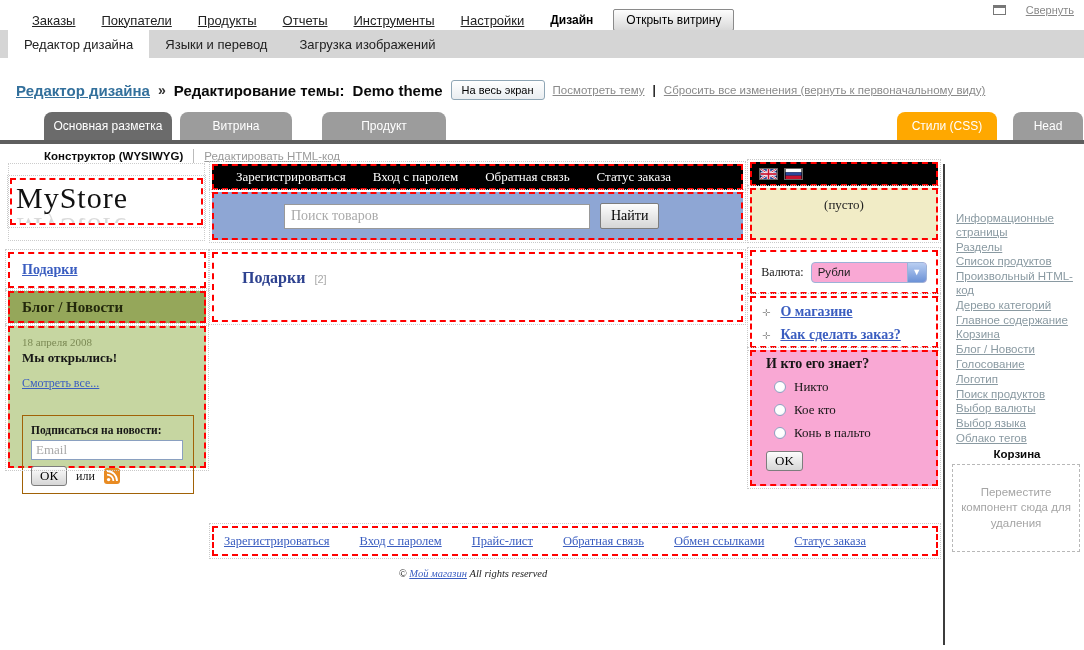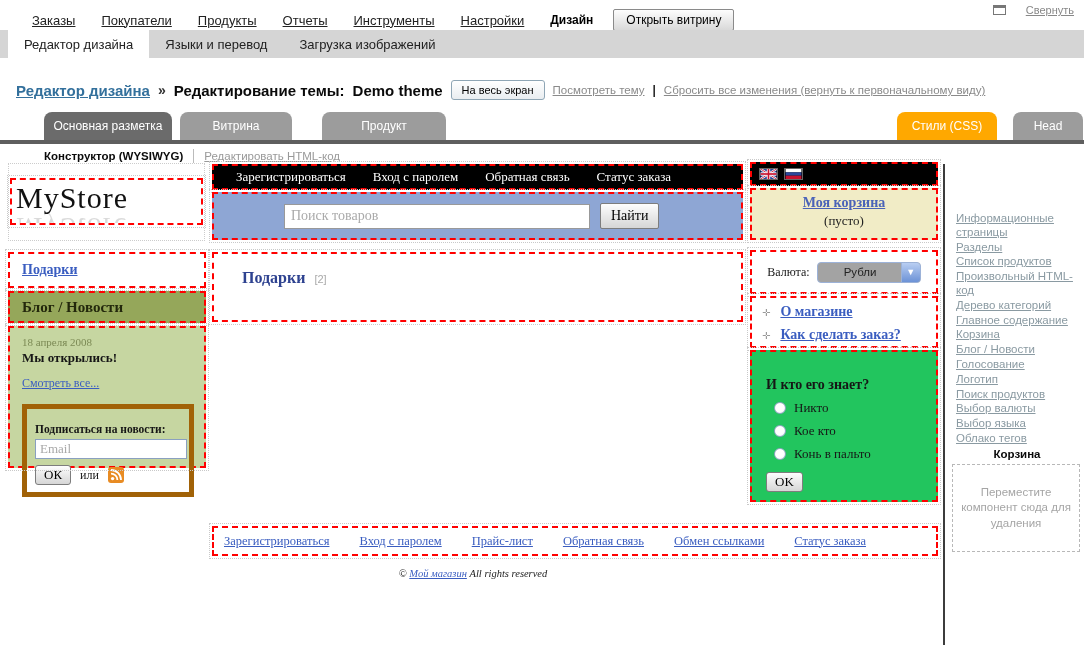--- a/index.html
+++ b/index.html
@@ -70,44 +70,44 @@
   .cart-title { font-weight:bold; font-size:14px; color:#4a63b8; text-decoration:underline; }
   .cart-status { font-size:13px; color:#222; margin-top:2px; }
 
   .cat-box { left:8px; top:252px; width:198px; height:36px; display:flex; align-items:center; padding-left:12px; }
   .cat-link { font-size:14px; color:#3a5dc0; text-decoration:underline; font-weight:bold; }
   .blog-hdr-box { left:8px; top:291px; width:198px; height:32px; background:#95a75a; display:flex; align-items:center; padding-left:12px; font-weight:bold; font-size:15px; color:#23280c; }
   .blog-box { left:8px; top:326px; width:198px; height:142px; background:#c6d6a1; padding:8px 12px; }
   .blog-date { font-size:11px; color:#7c8a55; }
   .blog-title { font-weight:bold; font-size:13px; color:#161616; margin-top:2px; }
   .blog-seeall { display:inline-block; margin-top:10px; font-size:12px; color:#3a5dc0; text-decoration:underline; }
-  .subscribe { margin-top:13px; border:5px solid #a16207; padding:14px 8px 7px; width:172px; }
+  .subscribe { margin-top:24px; border:1px solid #a16207; padding:8px 8px 7px; width:172px; }
   .sub-label { font-weight:bold; font-size:11.5px; color:#161616; }
   .email-input { margin-top:4px; width:152px; height:20px; border:1px solid #8aa0c0; font-family:"Liberation Serif","DejaVu Serif",serif; font-size:13px; padding:0 4px; color:#333; background:#fff; }
   .email-input::placeholder { color:#a8a8a8; }
   .sub-row { display:flex; align-items:center; gap:9px; margin-top:6px; }
   .btn-ok { font-family:"Liberation Serif","DejaVu Serif",serif; font-size:13px; padding:1px 8px; background:linear-gradient(#fdfdfd,#d6d6d6); border:1px solid #7d7d7d; border-radius:3px; cursor:pointer; }
   .or { font-size:12px; color:#161616; }
 
   .main-box { left:212px; top:252px; width:531px; height:70px; padding:15px 0 0 28px; }
   .main-h { font-weight:bold; font-size:16px; color:#2e4290; }
   .main-count { font-size:11px; color:#a9a9a9; margin-left:6px; font-family:"Liberation Sans",sans-serif; }
 
   .currency-box { left:750px; top:250px; width:188px; height:44px; display:flex; align-items:center; justify-content:center; gap:7px; }
   .cur-label { font-size:12px; color:#161616; }
-  .select { display:flex; align-items:center; width:104px; height:21px; border:1px solid #9cb2d8; border-radius:4px; background:#a3a3a3; overflow:hidden; cursor:pointer;padding-left:20px; }
+  .select { display:flex; align-items:center; width:116px; height:21px; border:1px solid #9cb2d8; border-radius:4px; background:#f9a8d4; overflow:hidden; cursor:pointer; }
   .select-val { flex:1; padding-left:6px; font-size:11.5px; color:#222; font-family:"Liberation Sans",sans-serif; }
   .select-arrow { width:19px; height:100%; background:linear-gradient(#b9cef2,#6c92d6); display:flex; align-items:center; justify-content:center; color:#fff; font-size:9px; border-left:1px solid #9cb2d8; }
 
   .links-box { left:750px; top:296px; width:188px; height:52px; padding:6px 0 0 10px; }
   .info-row { display:flex; align-items:center; gap:10px; margin-bottom:7px; }
   .bullet { color:#9a9a9a; font-size:10px; font-family:"DejaVu Sans",sans-serif; }
   .info-link { font-size:14px; color:#3a5dc0; text-decoration:underline; font-weight:bold; }
 
-  .poll-box { left:750px; top:350px; width:188px; height:152px; background:#22c55e; padding:25px 0 0 14px; }
+  .poll-box { left:750px; top:350px; width:188px; height:136px; background:#f9a8d4; padding:4px 0 0 14px; }
   .poll-q { font-weight:bold; font-size:14px; color:#161616; }
   .poll-opt { display:flex; align-items:center; gap:8px; margin:7px 0 0 8px; }
   .radio { width:12px; height:12px; border-radius:50%; border:1px solid #8fa3c2; background:radial-gradient(circle at 40% 35%, #ffffff 55%, #dfe7f2); }
   .poll-lbl { font-size:13px; color:#161616; }
   .poll-ok { margin-top:10px; }
 
   .footer-box { left:212px; top:526px; width:726px; height:30px; display:flex; align-items:center; gap:30px; padding-left:10px; }
   .footer-box a { font-size:12.5px; color:#3a5dc0; text-decoration:underline; }
   .copyright { position:absolute; left:8px; top:568px; width:930px; text-align:center; font-style:italic; font-size:10.5px; color:#222; }
   .copy-link { color:#3a5dc0; text-decoration:underline; font-style:italic; }
@@ -207,21 +207,20 @@
       <rect y="5" width="19" height="2" fill="#c8102e"></rect>
     </svg>
     <svg class="flag" width="19" height="12" viewBox="0 0 19 12">
       <rect width="19" height="4" fill="#ffffff"></rect>
       <rect y="4" width="19" height="4" fill="#2b479c"></rect>
       <rect y="8" width="19" height="4" fill="#c8102e"></rect>
     </svg>
   </div>
 
   <div class="redbox cart-box serif">
-    <div><a class="cart-title">Моя корзина</a></div>
     <div class="cart-status">(пусто)</div>
   </div>
 
   <div class="redbox cat-box serif">
     <a class="cat-link">Подарки</a>
   </div>
 
   <div class="redbox blog-hdr-box serif">
     <span>Блог / Новости</span>
   </div>

